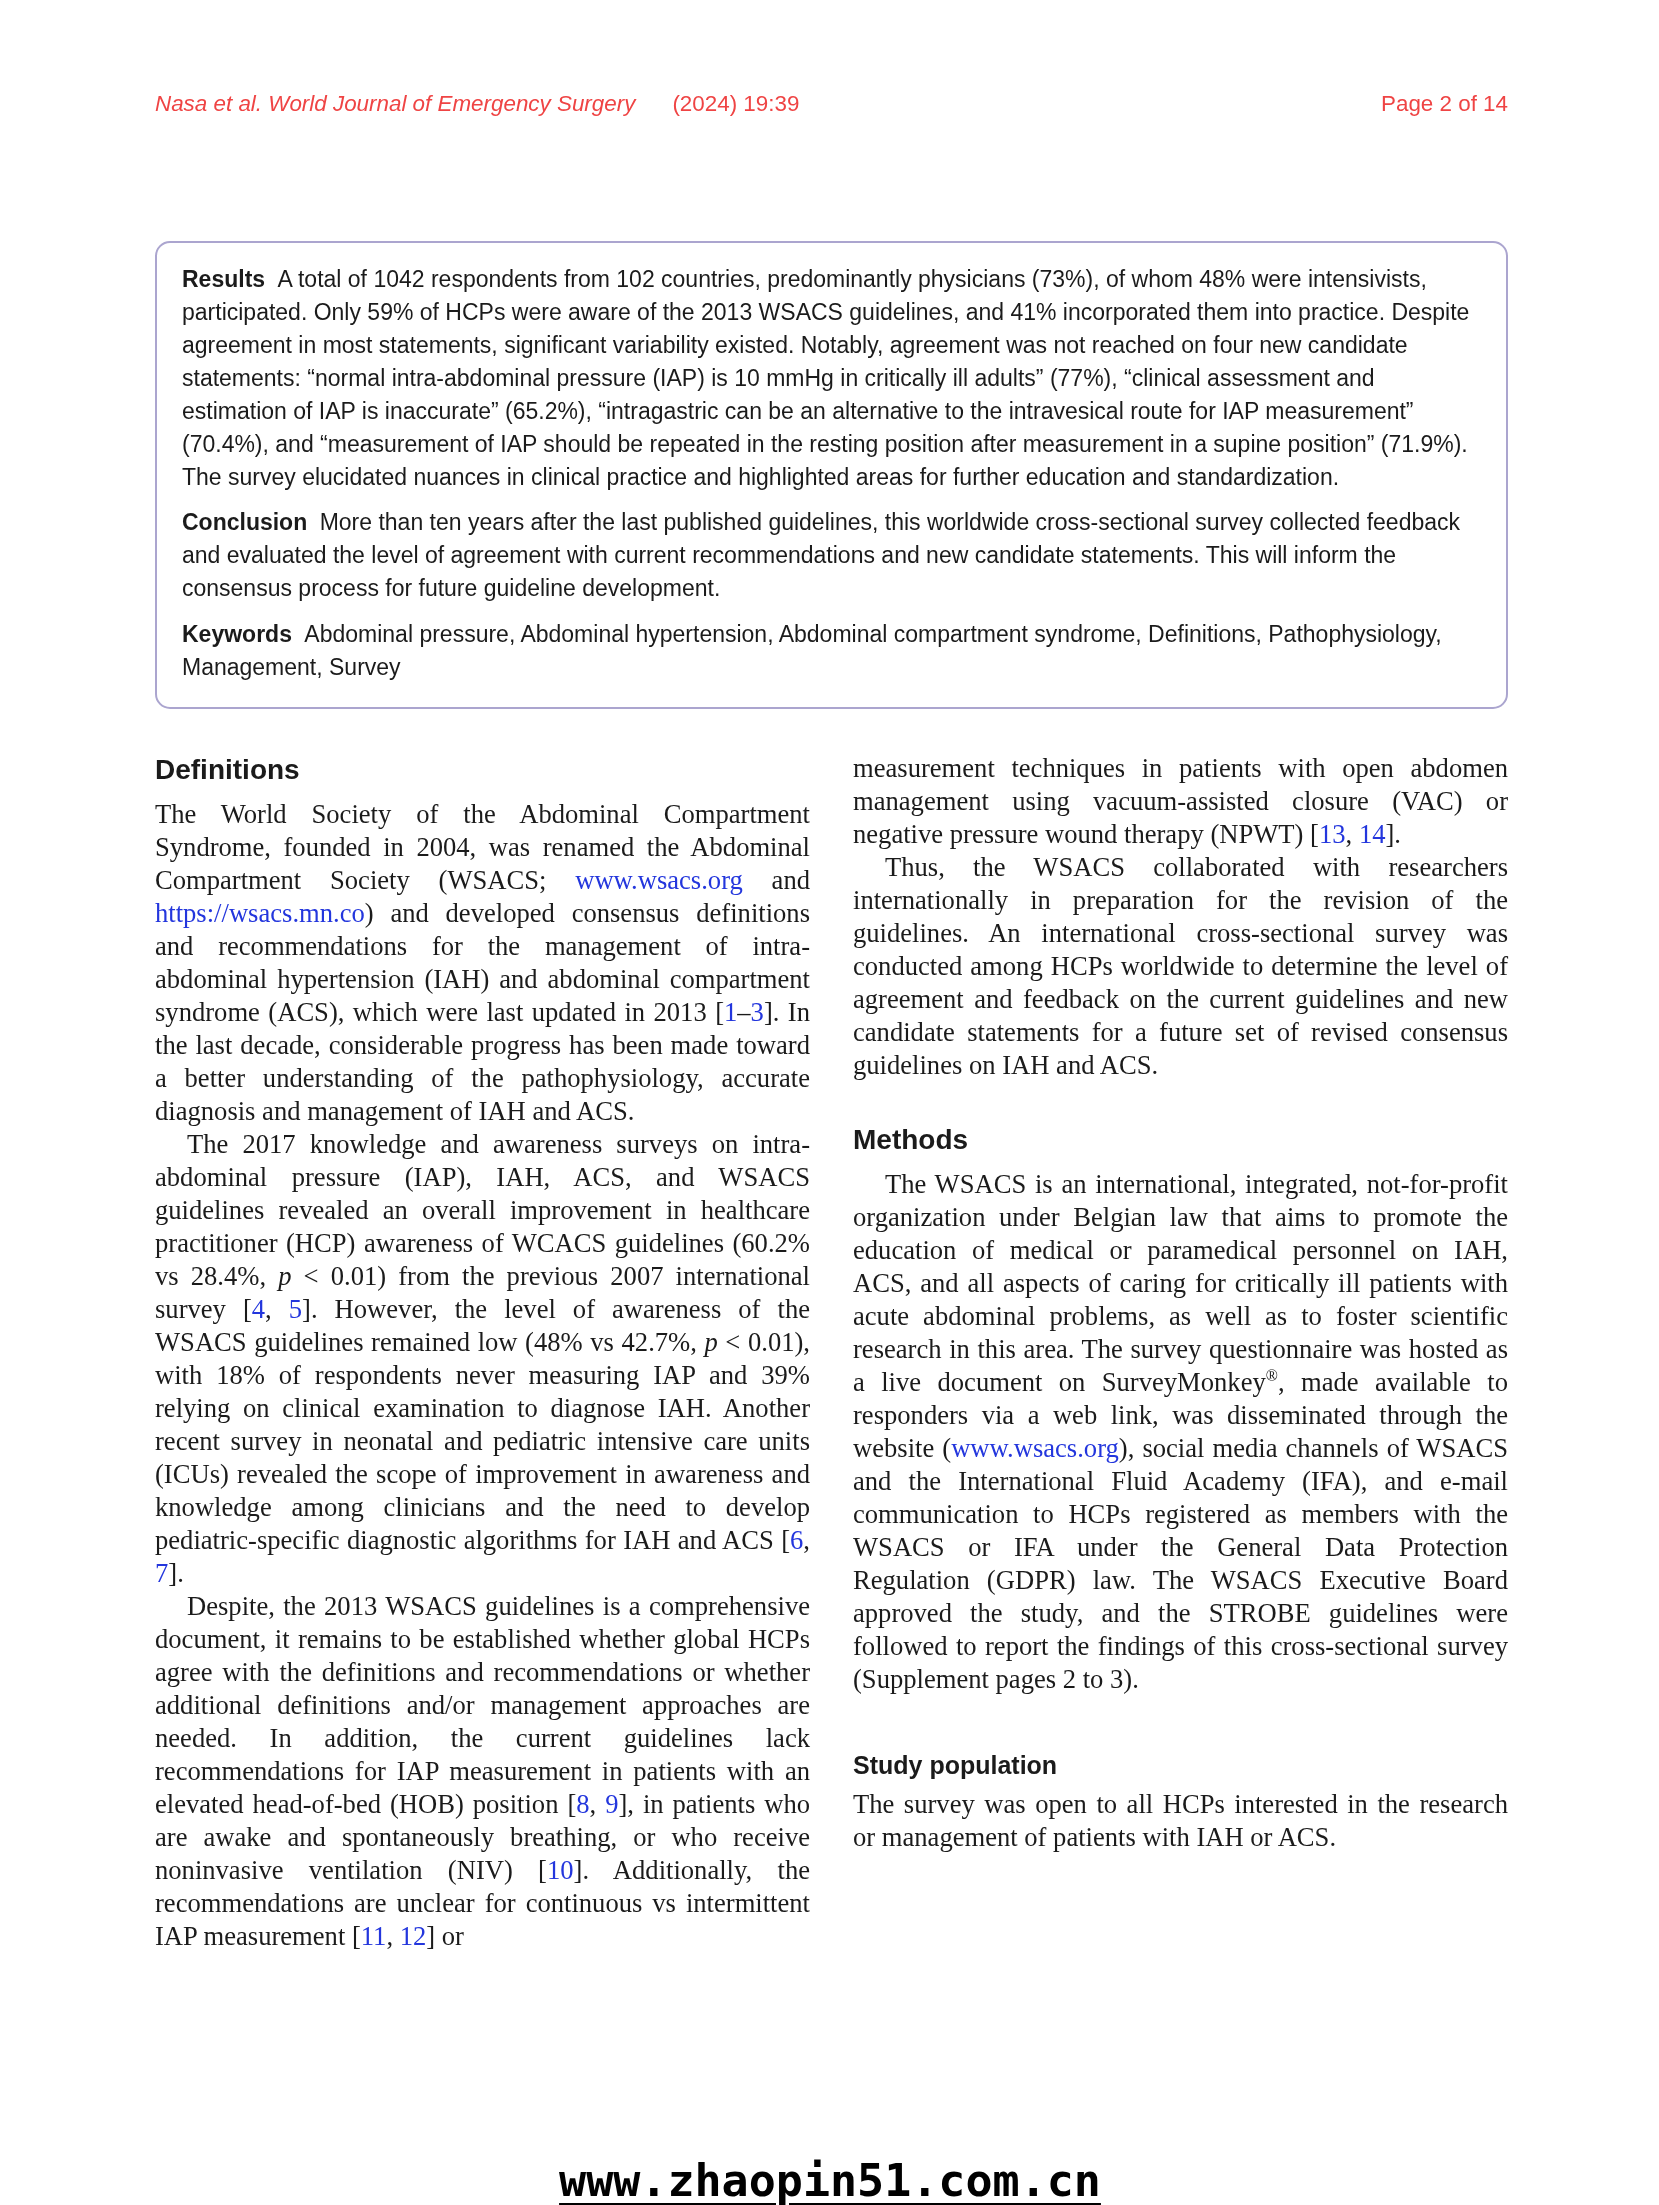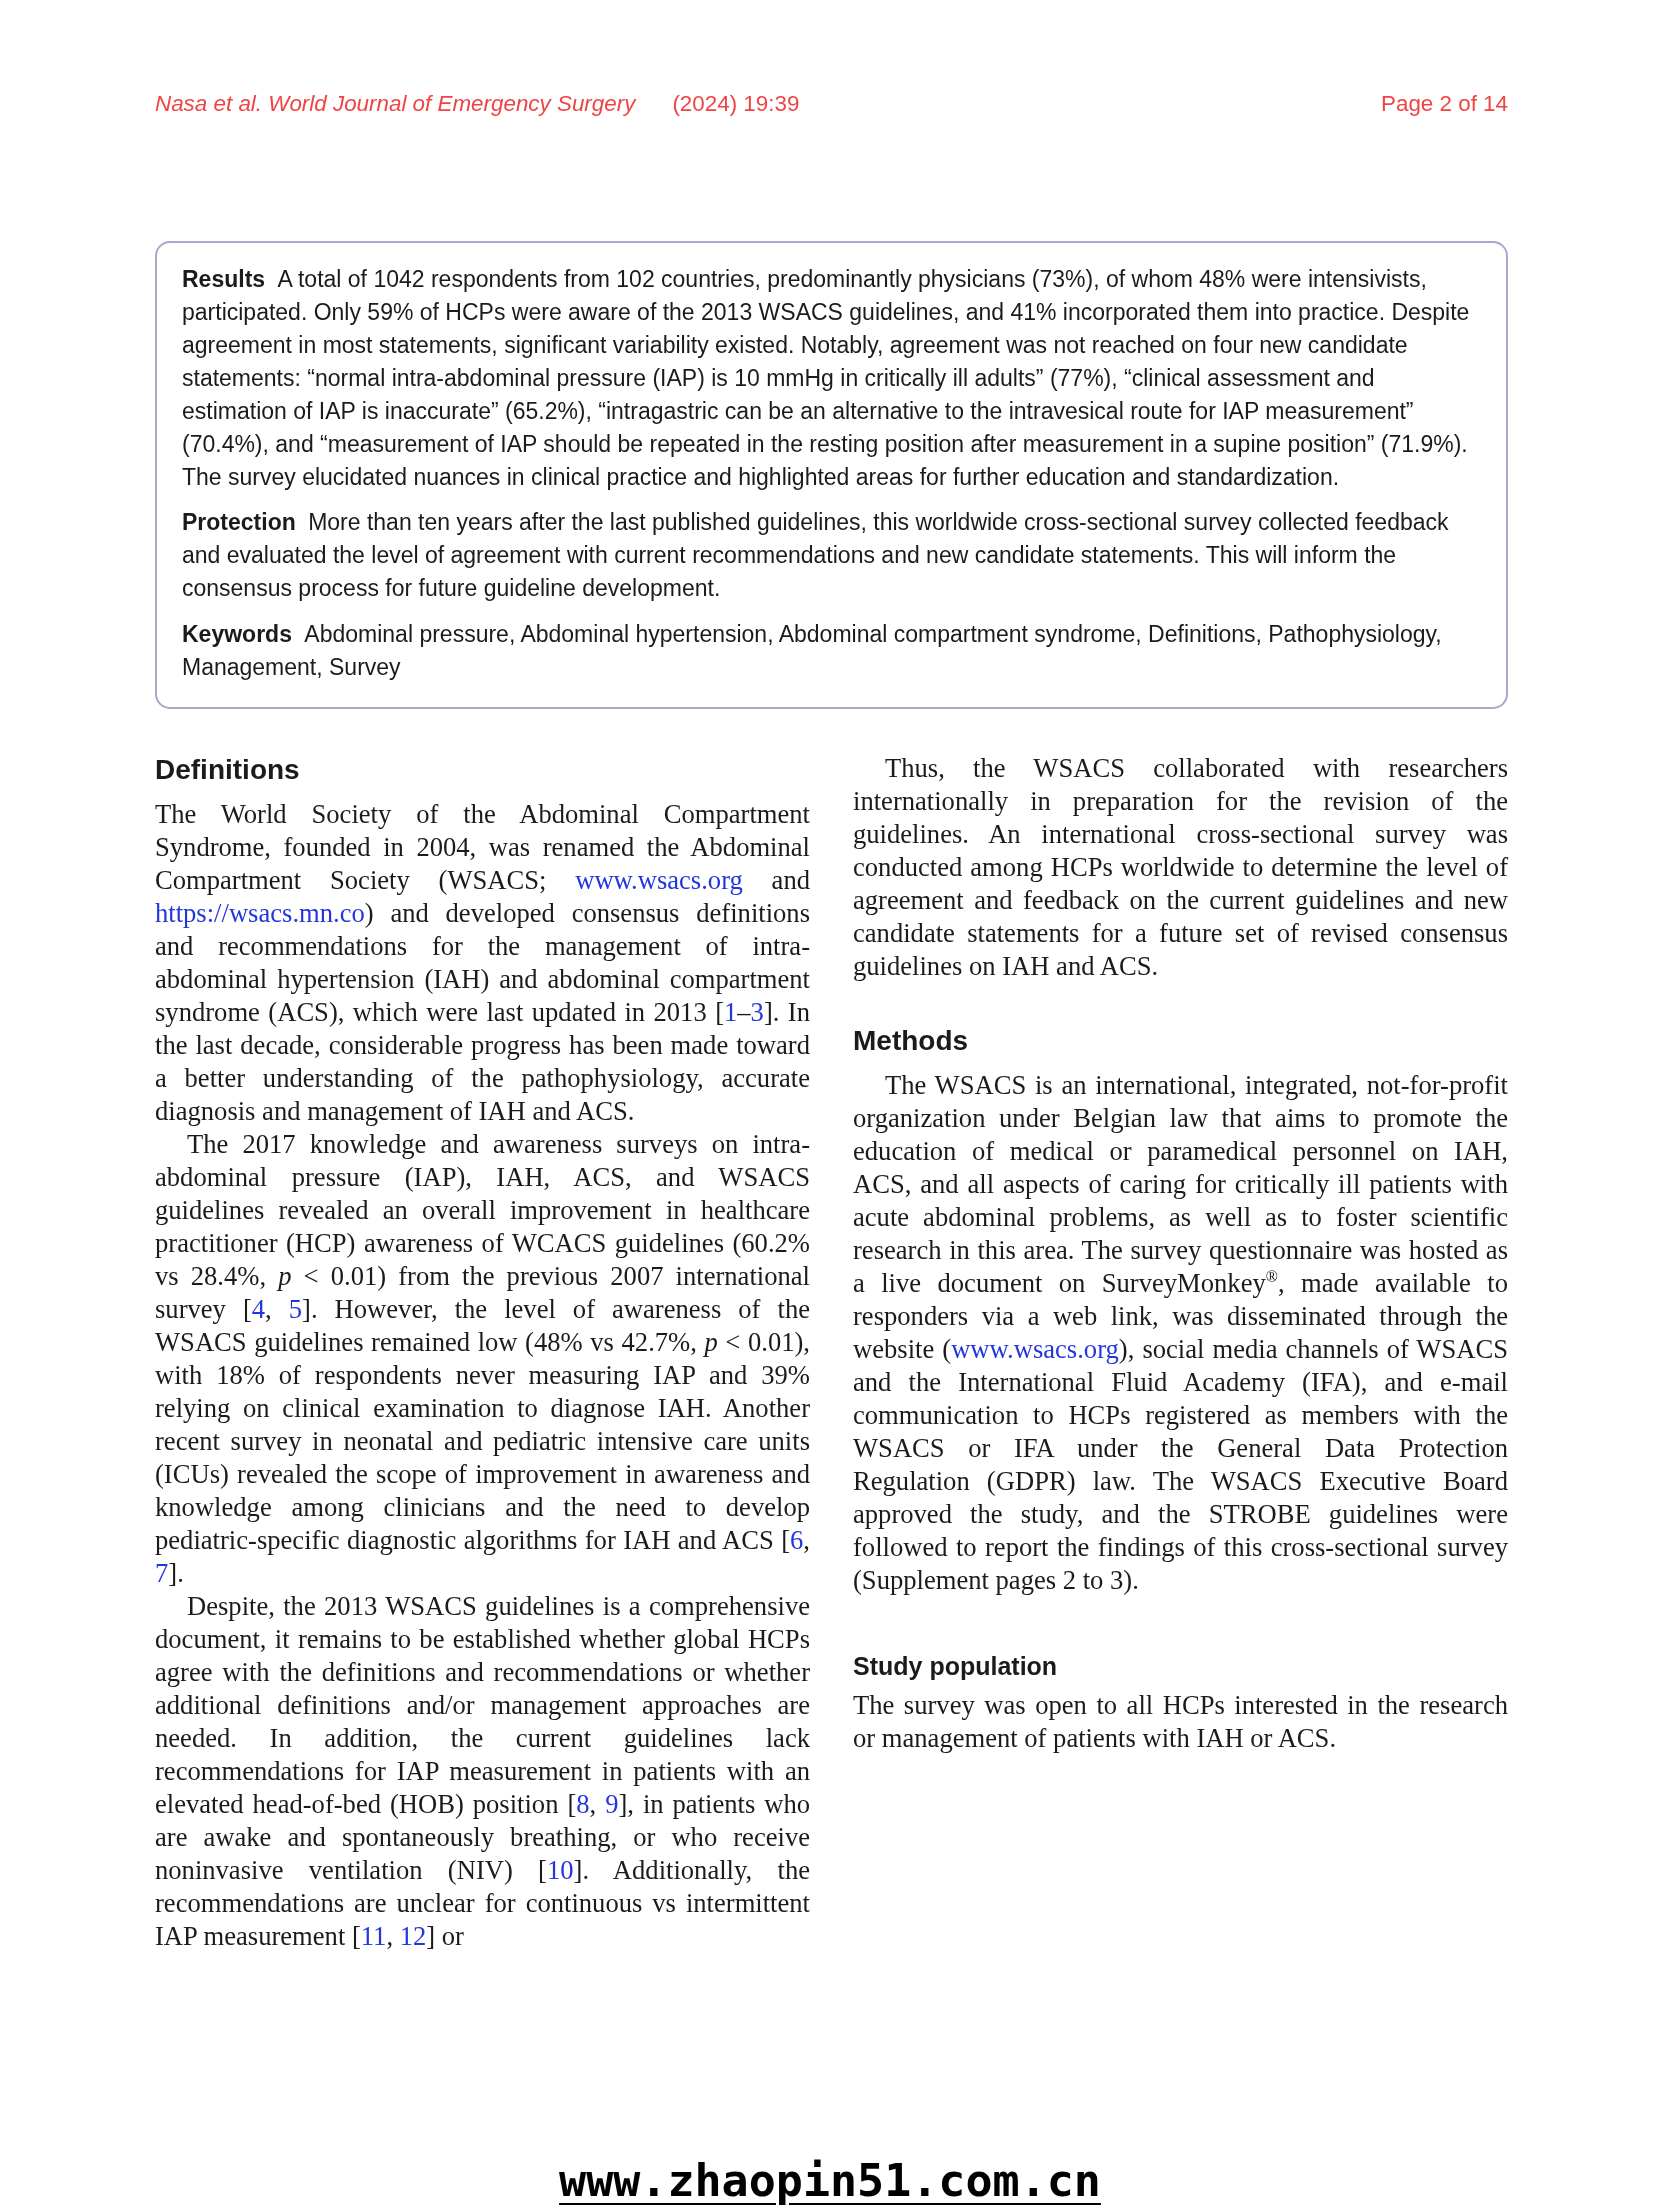--- a/index.html
+++ b/index.html
@@ -103,32 +103,33 @@
 
   <div class="runhead">
     <div class="left">
       <span class="citation">Nasa </span><span class="citation">et al. </span><span class="citation">World Journal of Emergency Surgery</span><span class="issue">(2024) 19:39</span>
     </div>
     <div class="pageinfo">Page 2 of 14</div>
   </div>
 
   <div class="abstract-box">
       <p class="abs-p"><span class="abs-label">Results</span><span>A total of 1042 respondents from 102 countries, predominantly physicians (73%), of whom 48% were intensivists, participated. Only 59% of HCPs were aware of the 2013 WSACS guidelines, and 41% incorporated them into practice. Despite agreement in most statements, significant variability existed. Notably, agreement was not reached on four new candidate statements: “normal intra-abdominal pressure (IAP) is 10 mmHg in critically ill adults” (77%), “clinical assessment and estimation of IAP is inaccurate” (65.2%), “intragastric can be an alternative to the intravesical route for IAP measurement” (70.4%), and “measurement of IAP should be repeated in the resting position after measurement in a supine position” (71.9%). The survey elucidated nuances in clinical practice and highlighted areas for further education and standardization.</span></p>
-      <p class="abs-p"><span class="abs-label">Protection</span><span>More than ten years after the last published guidelines, this worldwide cross-sectional survey collected feedback and evaluated the level of agreement with current recommendations and new candidate statements. This will inform the consensus process for future guideline development.</span></p>
+      <p class="abs-p"><span class="abs-label">Conclusion</span><span>More than ten years after the last published guidelines, this worldwide cross-sectional survey collected feedback and evaluated the level of agreement with current recommendations and new candidate statements. This will inform the consensus process for future guideline development.</span></p>
       <p class="abs-p"><span class="abs-label">Keywords</span><span>Abdominal pressure, Abdominal hypertension, Abdominal compartment syndrome, Definitions, Pathophysiology, Management, Survey</span></p>
     </div>
 
   <div class="columns">
     <div class="col">
         <div class="heading1">Definitions</div>
         <p class="body-p"><span>The World Society of the Abdominal Compartment Syndrome, founded in 2004, was renamed the Abdominal Compartment Society (WSACS; </span><span class="link">www.wsacs.org</span><span> and </span><span class="link">https://wsacs.mn.co</span><span>) and developed consensus definitions and recommendations for the management of intra-abdominal hypertension (IAH) and abdominal compartment syndrome (ACS), which were last updated in 2013 [</span><span class="link">1</span><span>–</span><span class="link">3</span><span>]. In the last decade, considerable progress has been made toward a better understanding of the pathophysiology, accurate diagnosis and management of IAH and ACS.</span></p>
         <p class="body-p indent"><span>The 2017 knowledge and awareness surveys on intra-abdominal pressure (IAP), IAH, ACS, and WSACS guidelines revealed an overall improvement in healthcare practitioner (HCP) awareness of WCACS guidelines (60.2% vs 28.4%, </span><span class="it">p</span><span> &lt; 0.01) from the previous 2007 international survey [</span><span class="link">4</span><span>, </span><span class="link">5</span><span>]. However, the level of awareness of the WSACS guidelines remained low (48% vs 42.7%, </span><span class="it">p</span><span> &lt; 0.01), with 18% of respondents never measuring IAP and 39% relying on clinical examination to diagnose IAH. Another recent survey in neonatal and pediatric intensive care units (ICUs) revealed the scope of improvement in awareness and knowledge among clinicians and the need to develop pediatric-specific diagnostic algorithms for IAH and ACS [</span><span class="link">6</span><span>, </span><span class="link">7</span><span>].</span></p>
         <p class="body-p indent"><span>Despite, the 2013 WSACS guidelines is a comprehensive document, it remains to be established whether global HCPs agree with the definitions and recommendations or whether additional definitions and/or management approaches are needed. In addition, the current guidelines lack recommendations for IAP measurement in patients with an elevated head-of-bed (HOB) position [</span><span class="link">8</span><span>, </span><span class="link">9</span><span>], in patients who are awake and spontaneously breathing, or who receive noninvasive ventilation (NIV) [</span><span class="link">10</span><span>]. Additionally, the recommendations are unclear for continuous vs intermittent IAP measurement [</span><span class="link">11</span><span>, </span><span class="link">12</span><span>] or</span></p>
       </div>
     <div class="col">
+        <p class="body-p"><span>measurement techniques in patients with open abdomen management using vacuum-assisted closure (VAC) or negative pressure wound therapy (NPWT) [</span><span class="link">13</span><span>, </span><span class="link">14</span><span>].</span></p>
         <p class="body-p indent"><span>Thus, the WSACS collaborated with researchers internationally in preparation for the revision of the guidelines. An international cross-sectional survey was conducted among HCPs worldwide to determine the level of agreement and feedback on the current guidelines and new candidate statements for a future set of revised consensus guidelines on IAH and ACS.</span></p>
         <div class="heading1">Methods</div>
         <p class="body-p indent"><span>The WSACS is an international, integrated, not-for-profit organization under Belgian law that aims to promote the education of medical or paramedical personnel on IAH, ACS, and all aspects of caring for critically ill patients with acute abdominal problems, as well as to foster scientific research in this area. The survey questionnaire was hosted as a live document on SurveyMonkey</span><span class="sup">®</span><span>, made available to responders via a web link, was disseminated through the website (</span><span class="link">www.wsacs.org</span><span>), social media channels of WSACS and the International Fluid Academy (IFA), and e-mail communication to HCPs registered as members with the WSACS or IFA under the General Data Protection Regulation (GDPR) law. The WSACS Executive Board approved the study, and the STROBE guidelines were followed to report the findings of this cross-sectional survey (Supplement pages 2 to 3).</span></p>
         <div class="heading2">Study population</div>
         <p class="body-p"><span>The survey was open to all HCPs interested in the research or management of patients with IAH or ACS.</span></p>
       </div>
   </div>
 
   <div class="watermark">www.zhaopin51.com.cn</div>
 

